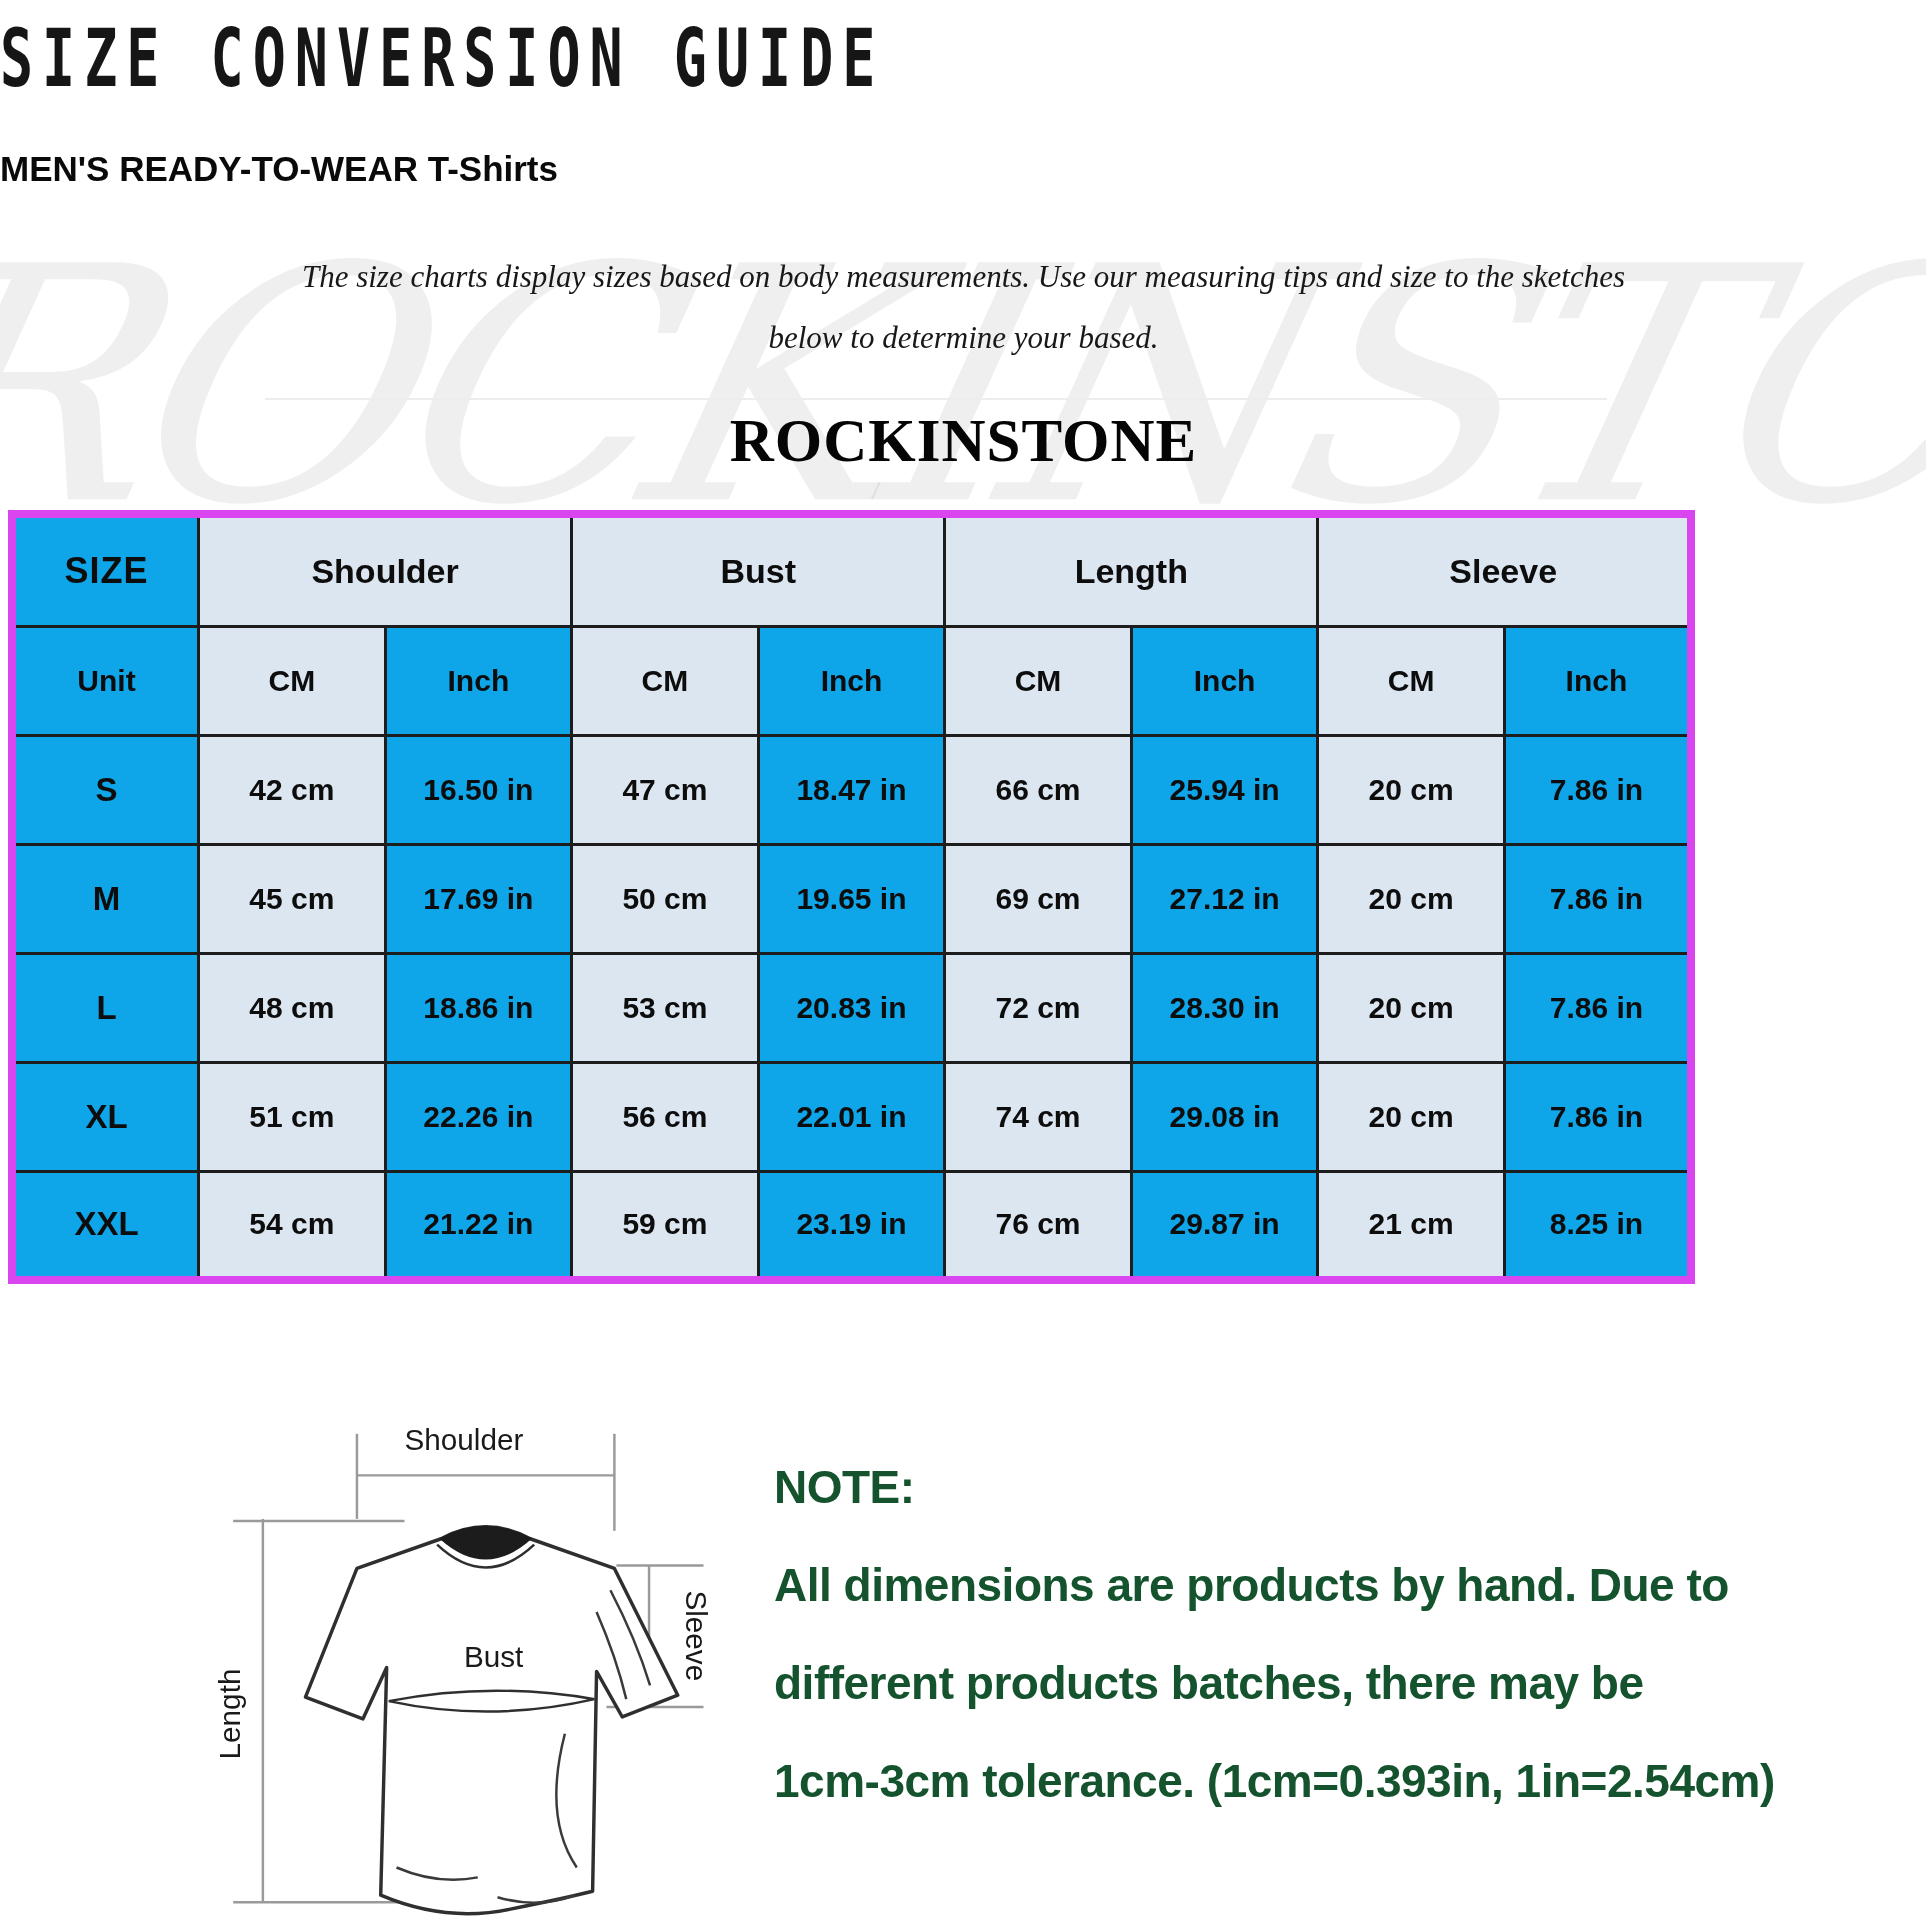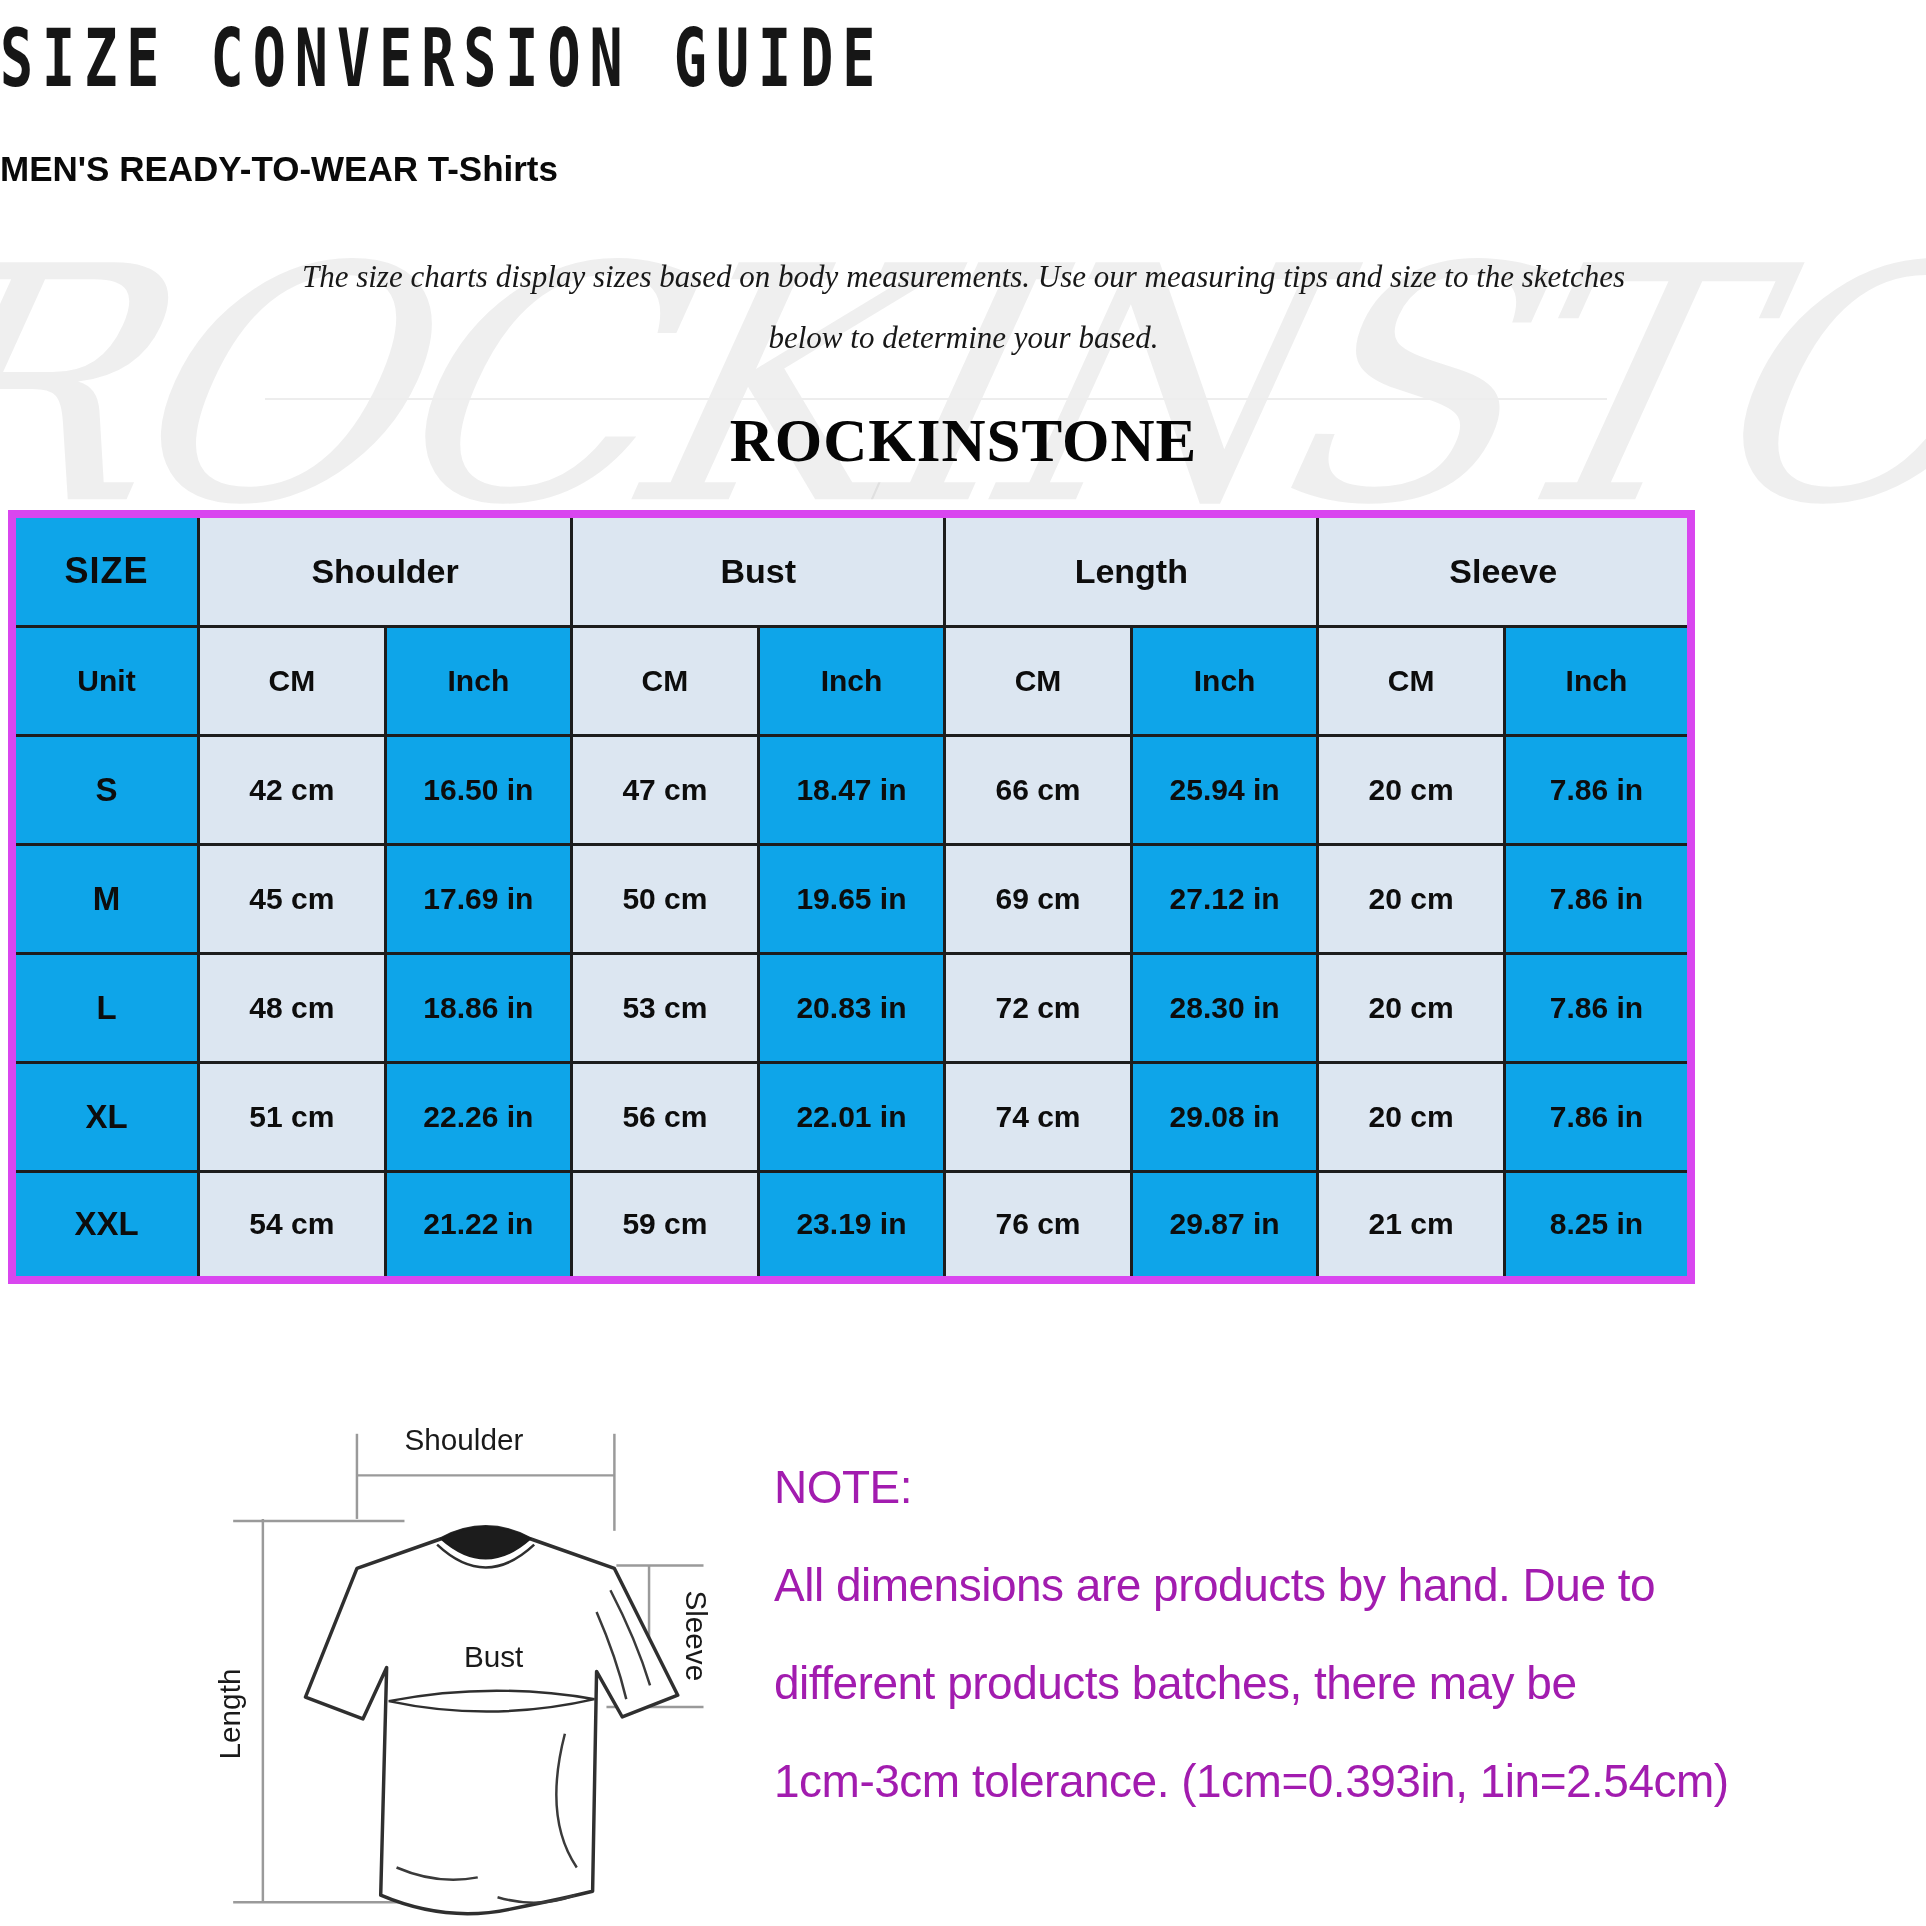--- a/index.html
+++ b/index.html
@@ -37,21 +37,21 @@
   .corner{font-size:36px;letter-spacing:1px;}
   .u-cell,.v-cell{font-size:30px;margin-top:8px;}
   .s-cell{font-size:33px;}
 
   
   .diagram{position:absolute;left:149px;top:1402px;width:606px;height:525px;}
   .sketch-label{font-family:"Liberation Sans",sans-serif;font-size:30px;fill:#1a1a1a;}
 
   
   .note{position:absolute;left:774px;top:1438px;width:1119px;
-        font-weight:400;font-size:46px;line-height:98px;color:#a21caf;
+        font-weight:700;font-size:46px;line-height:98px;color:#14532d;
         letter-spacing:-0.5px;white-space:nowrap;}
 </style>
 </head>
 <body>
 
 <div class="page">
 
   <div class="watermark">ROCKINSTONE</div>
   <div class="faint-rule"></div>
 

